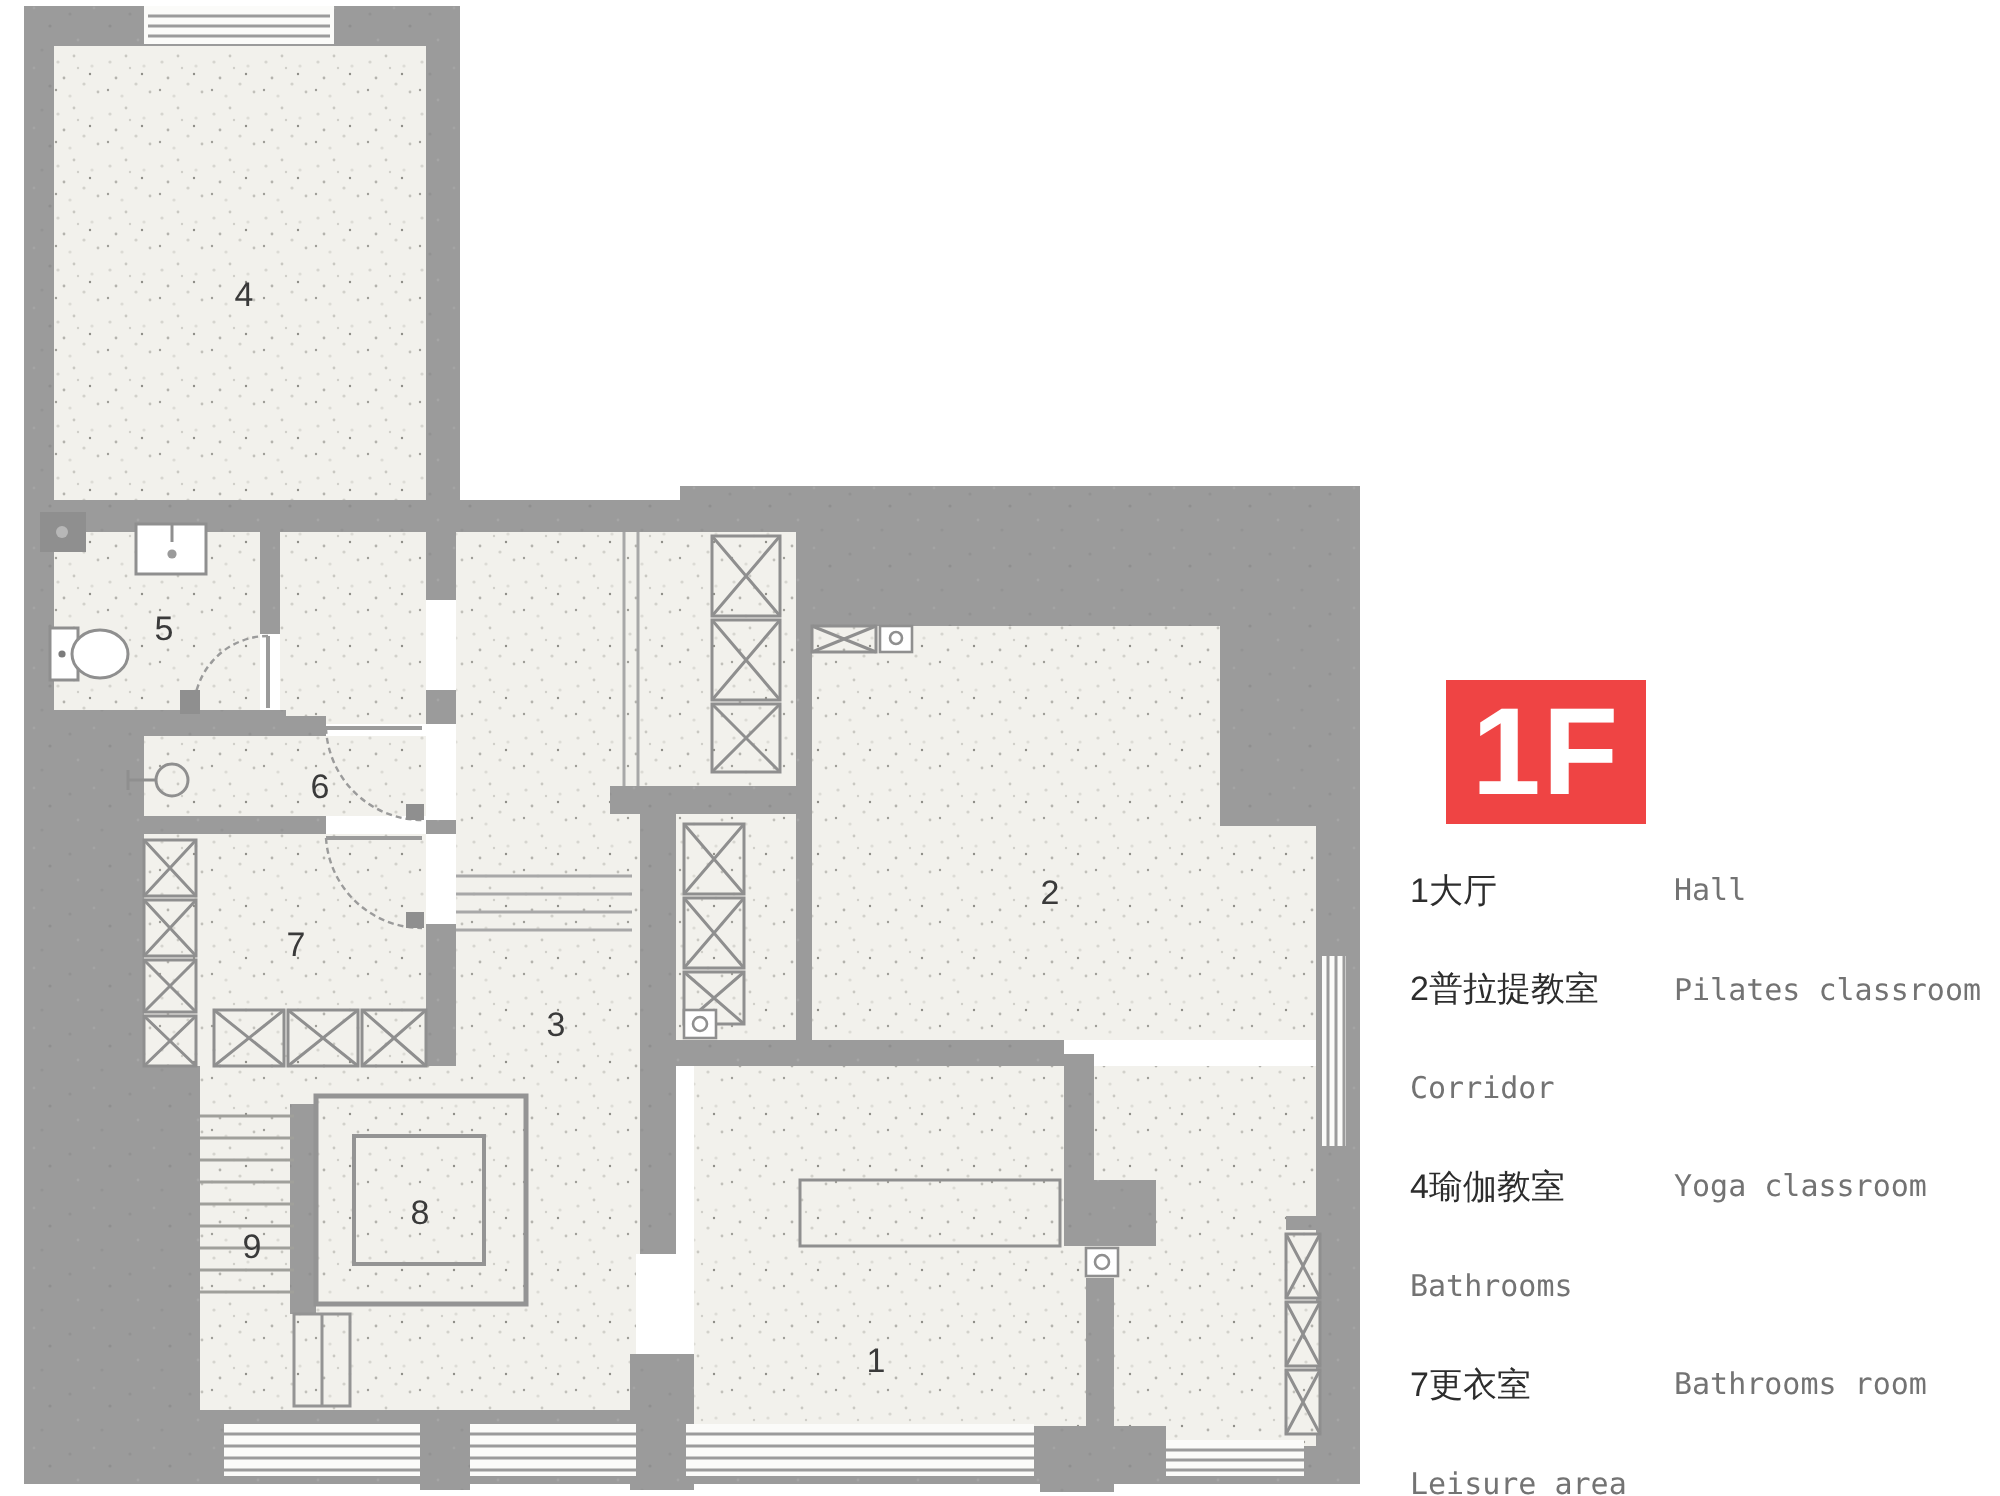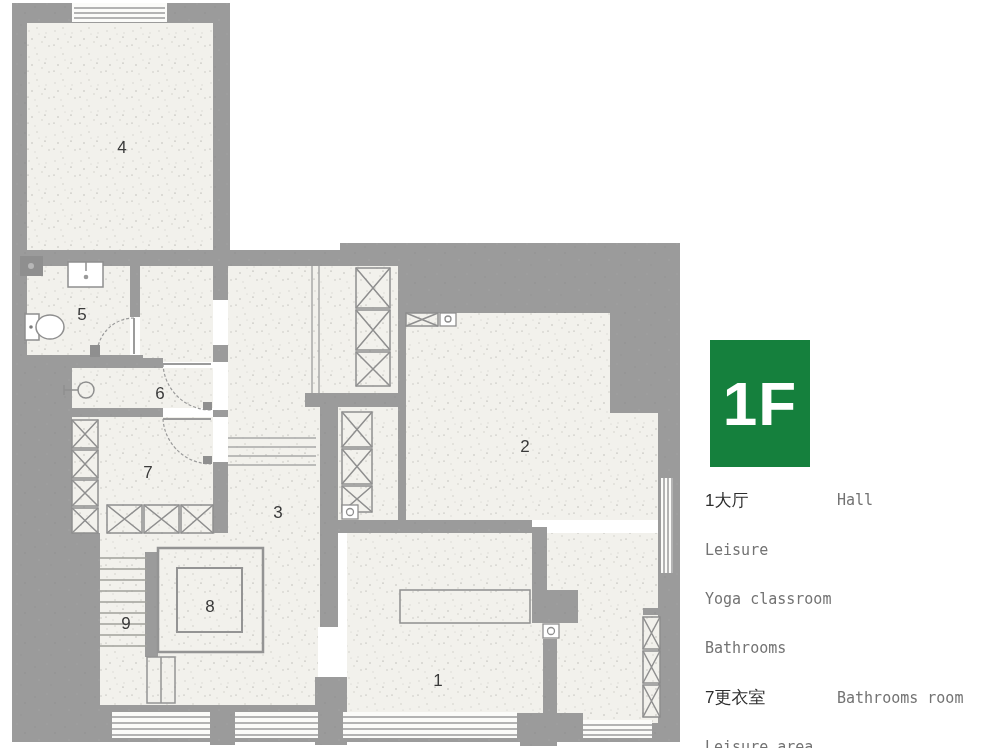--- a/index.html
+++ b/index.html
@@ -2,21 +2,21 @@
 <html><head>
 <meta charset="utf-8">
 <style>
   html,body{margin:0;padding:0;background:#ffffff;}
   #stage{position:relative;width:1000px;height:748px;background:#ffffff;overflow:hidden;
          font-family:"Liberation Sans", sans-serif;}
   #plan-svg{position:absolute;left:0;top:0;}
   .room-label{position:absolute;transform:translate(-50%,-50%);font-size:17px;color:#3a3a3a;
               font-family:"Liberation Sans", sans-serif;}
   #legend{position:absolute;left:705px;top:340px;width:295px;}
-  #floor-badge{width:100px;height:127px;margin-left:5px;background:#15803d;color:#ffffff;
+  #floor-badge{width:100px;height:72px;margin-left:18px;background:#ef4444;color:#ffffff;
                display:flex;align-items:center;justify-content:center;
                font-size:62px;font-weight:700;letter-spacing:1px;}
   #legend-rows{margin-top:12px;}
   .legend-row{display:flex;align-items:center;height:32.4px;margin-top:17px;}
   .legend-zh{width:132px;font-size:17px;color:#2d2d2d;white-space:nowrap;
              font-family:"Liberation Sans","DejaVu Sans",sans-serif;}
   .legend-en{font-size:15px;color:#737373;white-space:nowrap;
              font-family:"DejaVu Sans Mono",monospace;}
 </style>
 </head>
@@ -289,23 +289,28 @@
   <div id="legend">
     <div id="floor-badge">
       <span>1F</span>
     </div>
     <div id="legend-rows">
       <div class="legend-row">
         <span class="legend-zh"><span>1</span><span>大厅</span></span>
         <span class="legend-en">Hall</span>
       </div>
       <div class="legend-row">
-        <span class="legend-en">Leisure</span>
-      </div>
-      <div class="legend-row">
+        <span class="legend-zh"><span>2</span><span>普拉提教室</span></span>
+        <span class="legend-en">Pilates classroom</span>
+      </div>
+      <div class="legend-row">
+        <span class="legend-en">Corridor</span>
+      </div>
+      <div class="legend-row">
+        <span class="legend-zh"><span>4</span><span>瑜伽教室</span></span>
         <span class="legend-en">Yoga classroom</span>
       </div>
       <div class="legend-row">
         <span class="legend-en">Bathrooms</span>
       </div>
       <div class="legend-row">
         <span class="legend-zh"><span>7</span><span>更衣室</span></span>
         <span class="legend-en">Bathrooms room</span>
       </div>
       <div class="legend-row">

